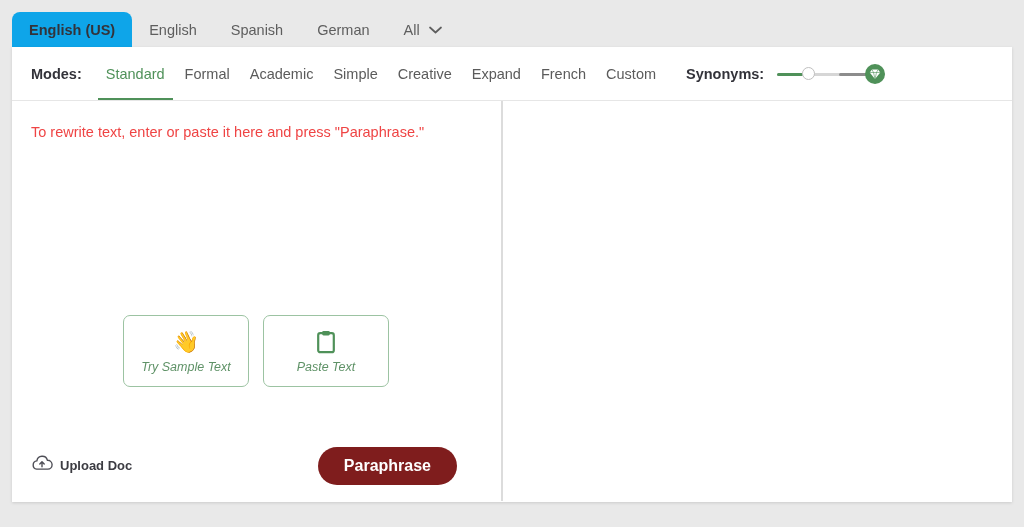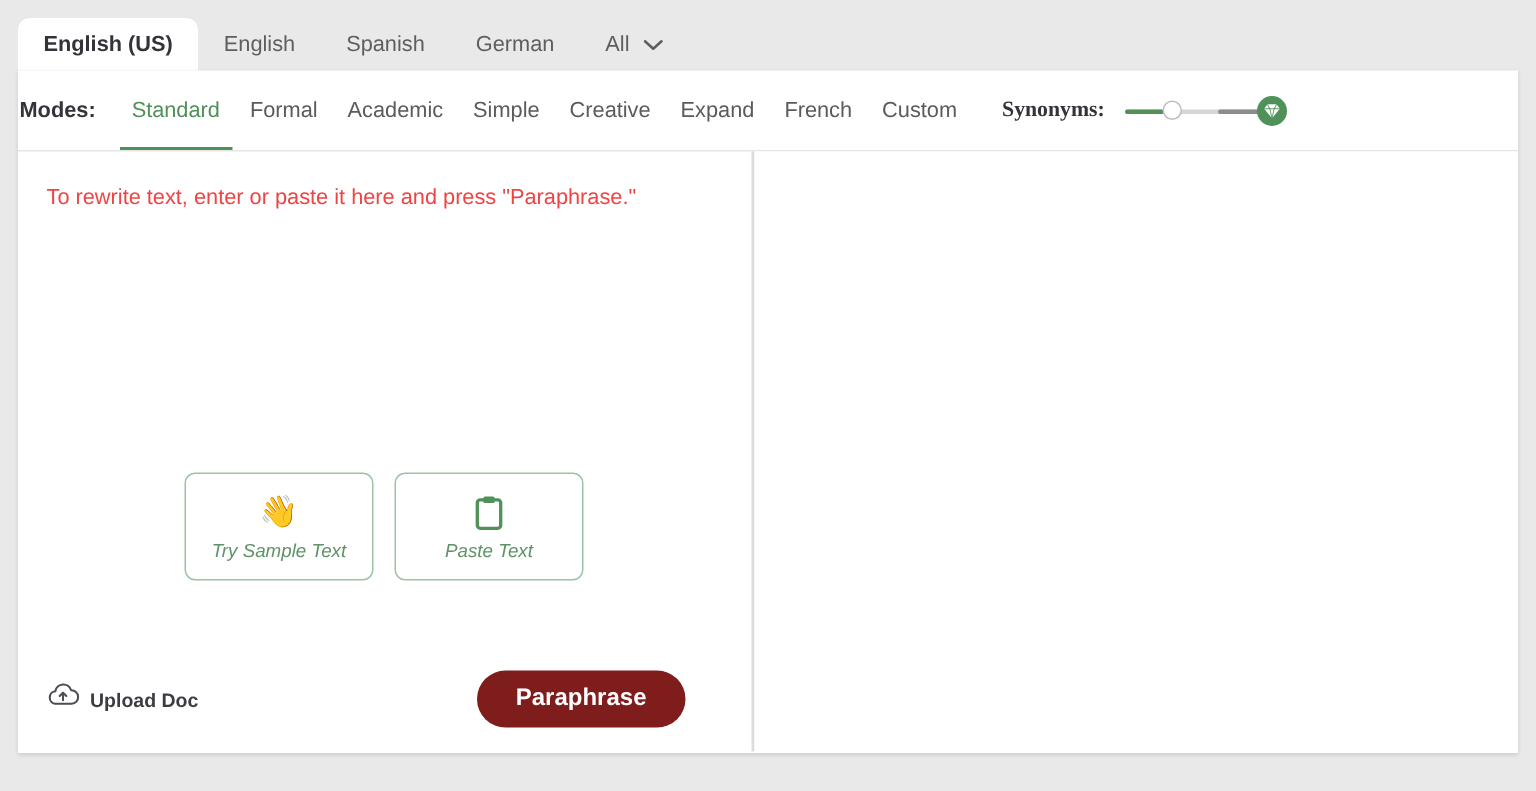--- a/index.html
+++ b/index.html
@@ -34,21 +34,21 @@
     height: 34px;
     display: flex;
     align-items: center;
     padding: 0 17px;
     font-size: 14.5px;
     color: #5e5e5e;
     white-space: nowrap;
     box-sizing: border-box;
   }
   .lang-tab.active {
-    background: #ffffff;
+    background: #0ea5e9;
     border-radius: 8px 8px 0 0;
     color: #33333a;
     font-weight: bold;
     height: 35px;
   }
   .lang-tab .chev {
     display: inline-block;
     margin-left: 9px;
     line-height: 0;
   }
@@ -64,21 +64,21 @@
     overflow: hidden;
   }
 
   
   #modes-bar {
     position: relative;
     height: 54px;
     border-bottom: 1px solid #e6e6e6;
     display: flex;
     align-items: center;
-    padding-left: 1px;
+    padding-left: 19px;
     box-sizing: border-box;
   }
   #modes-label {
     font-size: 14.5px;
     font-weight: bold;
     color: #33333a;
     margin-right: 14px;
   }
   .mode-item {
     position: relative;
@@ -107,21 +107,20 @@
   #synonyms-group {
     display: flex;
     align-items: center;
     margin-left: 20px;
   }
   #synonyms-label {
     font-size: 14.5px;
     font-weight: bold;
     color: #33333a;
     margin-right: 13px;
-    font-family: Liberation Serif, serif;
   }
   #synonyms-slider {
     position: relative;
     width: 108px;
     height: 22px;
   }
   .track-base {
     position: absolute;
     left: 0; top: 10px;
     width: 108px; height: 3px;

